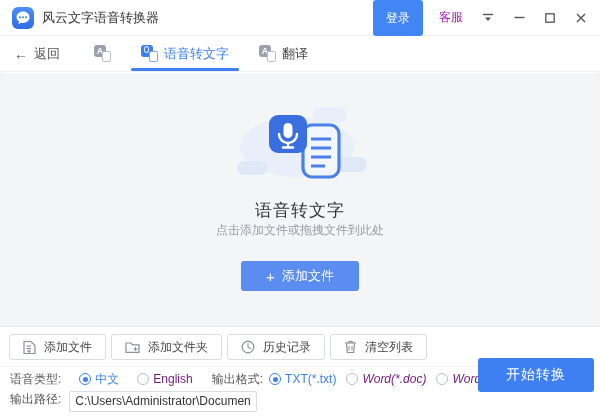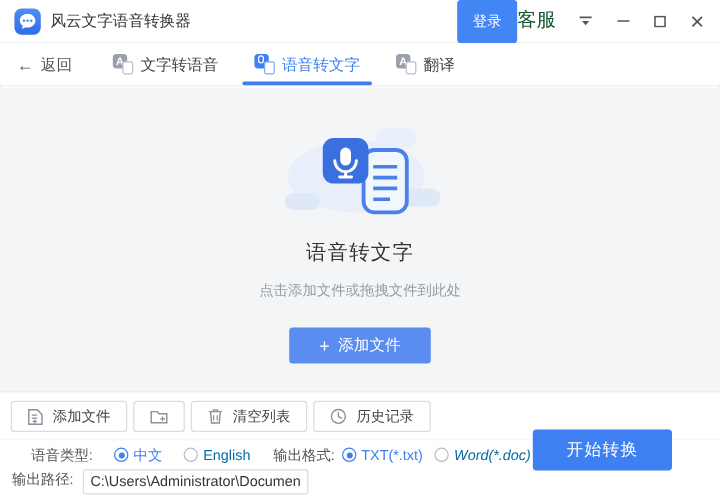--- a/index.html
+++ b/index.html
@@ -10,21 +10,21 @@
     box-shadow: inset 0 0 0 1px #dfe2e6;
     color:#333;
   }
   
   .titlebar { height:36px; display:flex; align-items:center; padding:0 12px; background:#fff; border-bottom:1px solid #f0f1f3; }
   .app-icon { width:22px; height:22px; border-radius:6px; background:linear-gradient(180deg,#4e8df5,#2f6ce8); position:relative; flex:none; }
   .app-icon svg { position:absolute; inset:0; }
   .app-title { font-size:13px; color:#333; margin-left:8px; }
   .titlebar .spacer { flex:1; }
   .login-btn { background:#4285f4; color:#fff; font-size:12px; height:36px; line-height:20px; padding:0 13px; border:none; border-radius:3px; cursor:pointer; }
-  .support { font-size:16px; color:#14532d; margin-left:0; cursor:pointer; }
+  .support { font-size:12px; color:#a21caf; margin-left:16px; cursor:pointer; }
   .win-ctl { display:flex; align-items:center; gap:17px; margin-left:18px; }
   .win-ctl .ctl { width:14px; height:14px; display:flex; align-items:center; justify-content:center; cursor:pointer; }
   .win-ctl svg { display:block; }
   
   .tabbar { height:36px; display:flex; align-items:center; background:#fff; border-bottom:1px solid #eef0f2; position:relative; }
   .back { display:flex; align-items:center; gap:6px; margin-left:14px; font-size:13px; color:#555; cursor:pointer; }
   .back .arrow { font-size:14px; color:#555; }
   .tab { display:flex; align-items:center; gap:6px; font-size:13px; color:#444; height:100%; position:relative; cursor:pointer; }
   .tab.t1 { margin-left:34px; }
   .tab + .tab { margin-left:30px; }
@@ -33,39 +33,39 @@
   .tab-ic { width:17px; height:17px; position:relative; flex:none; }
   .tab-ic .sq { position:absolute; left:0; top:0; width:12px; height:12px; border-radius:3px; background:#9aa1ac; color:#fff; font-size:9px; font-weight:bold; display:flex; align-items:center; justify-content:center; }
   .tab-ic .doc { position:absolute; right:0; bottom:0; width:9px; height:11px; border:1.5px solid #b9bec7; border-radius:2px; background:#fff; }
   .tab.active .sq { background:#3e7ff2; }
   .tab.active .doc { border-color:#7ea8f5; }
   .tab-ic .mic { position:absolute; left:3px; top:1px; width:5px; height:7px; border:1.5px solid #fff; border-radius:3px; }
   
   .main { position:absolute; top:73px; left:0; right:0; bottom:94px; background:#f4f5f7; display:flex; flex-direction:column; align-items:center; }
   .illus { margin-top:26px; }
   .main-title { font-size:17px; font-weight:500; color:#333; margin-top:8px; letter-spacing:1px; }
-  .hint { font-size:12px; color:#969ca6; margin-top:12px; }
+  .hint { font-size:12px; color:#969ca6; margin-top:0; }
   .add-btn { margin-top:22px; width:118px; height:30px; background:#5b8cf0; color:#fff; border:none; border-radius:3px; font-size:13px; display:flex; align-items:center; justify-content:center; gap:7px; cursor:pointer; }
   .add-btn .plus { font-size:15px; line-height:1; }
   
   .bottom { position:absolute; left:0; right:0; bottom:0; height:94px; background:#fff; border-top:1px solid #e9eaec; }
   .toolbar { display:flex; gap:5px; padding:7px 9px 6px; border-bottom:1px solid #f3f4f6; }
   .tool-btn { height:26px; background:#fff; border:1px solid #d9dce0; border-radius:3px; display:flex; align-items:center; gap:8px; padding:0 13px; font-size:12px; color:#444; cursor:pointer; }
   .tool-btn svg { display:block; }
-  .settings-row { display:flex; align-items:center; height:24px; padding:0 26px; font-size:12px; color:#555; }
+  .settings-row { display:flex; align-items:center; height:24px; padding:0 10px; font-size:12px; color:#555; }
   .grp-label { color:#555; }
-  .radio-opt { display:flex; align-items:center; gap:4px; cursor:pointer; color:#0369a1; }
+  .radio-opt { display:flex; align-items:center; gap:4px; cursor:pointer; color:#701a75; }
   .radio-opt.sel { color:#3e7ff2; }
   .rb { width:12px; height:12px; border:1px solid #b8bdc6; border-radius:50%; background:#fff; position:relative; flex:none; }
   .radio-opt.sel .rb { border-color:#3e7ff2; }
   .radio-opt.sel .rb::after { content:""; position:absolute; left:2.5px; top:2.5px; width:5px; height:5px; border-radius:50%; background:#3e7ff2; }
   .path-row { display:flex; align-items:flex-start; height:28px; padding:0 10px; font-size:12px; color:#555; }
   .path-input { width:188px; height:21px; border:1px solid #d9dce0; border-radius:2px; margin-left:8px; padding:0 5px; font-size:12px; color:#333; font-family:"Liberation Sans","DejaVu Sans",sans-serif; white-space:nowrap; overflow:hidden; }
   .change-btn { height:23px; background:#fff; border:1px solid #d9dce0; border-radius:3px; margin-left:7px; padding:0 9px; font-size:12px; color:#444; cursor:pointer; }
-  .convert-btn { position:absolute; right:40px; bottom:28px; width:116px; height:34px; background:#3e7ff2; color:#fff; border:none; border-radius:3px; font-size:14px; letter-spacing:1px; cursor:pointer; }
+  .convert-btn { position:absolute; right:6px; bottom:28px; width:116px; height:34px; background:#3e7ff2; color:#fff; border:none; border-radius:3px; font-size:14px; letter-spacing:1px; cursor:pointer; }
   .ml18{margin-left:18px;} .ml10{margin-left:10px;font-style:italic;} .ml26{margin-left:19px;} .ml6{margin-left:6px;}
 </style>
 </head>
 <body>
 
 <div class="titlebar">
   <div class="app-icon">
     <svg viewBox="0 0 22 22" width="22" height="22">
       <path d="M11 4.5c-3.6 0-6.5 2.5-6.5 5.6 0 1.8 1 3.4 2.5 4.4l-.6 2.6 2.9-1.4c.55.12 1.13.2 1.7.2 3.6 0 6.5-2.5 6.5-5.7S14.6 4.5 11 4.5z" fill="#fff"></path>
       <circle cx="8" cy="10.2" r="1" fill="#3e7ff2"></circle>
@@ -105,21 +105,20 @@
 <div class="tabbar">
   <div class="back">
     <span class="arrow">←</span>
     <span>返回</span>
   </div>
   <div class="tab t1">
     <span class="tab-ic">
       <span class="sq">A</span>
         <span class="doc"></span>
     </span>
-    <span>文字转语音</span>
   </div>
   <div class="tab active">
     <span class="tab-ic">
       <span class="sq">
           <span class="mic"></span>
         </span>
         <span class="doc"></span>
     </span>
     <span>语音转文字</span>
   </div>
@@ -169,38 +168,39 @@
         <line x1="4.2" y1="11.2" x2="7.8" y2="11.2" stroke="#8a8f99" stroke-width="1.1"></line>
       </svg>
       <span>添加文件</span>
     </button>
     <button class="tool-btn">
       <svg width="15" height="14" viewBox="0 0 15 14">
         <path d="M1 3 h5 l1.5 1.8 H14 v7.5 H1 z" fill="none" stroke="#8a8f99" stroke-width="1.2"></path>
         <line x1="10.5" y1="7" x2="10.5" y2="11" stroke="#8a8f99" stroke-width="1.1"></line>
         <line x1="8.5" y1="9" x2="12.5" y2="9" stroke="#8a8f99" stroke-width="1.1"></line>
       </svg>
+      <span>添加文件夹</span>
+    </button>
+    <button class="tool-btn">
+      <svg width="14" height="14" viewBox="0 0 14 14">
+        <circle cx="7" cy="7" r="5.8" fill="none" stroke="#8a8f99" stroke-width="1.2"></circle>
+        <path d="M7 3.8 V7 l2.6 1.6" fill="none" stroke="#8a8f99" stroke-width="1.1" stroke-linecap="round"></path>
+      </svg>
+      <span>历史记录</span>
     </button>
     <button class="tool-btn">
       <svg width="13" height="14" viewBox="0 0 13 14">
         <line x1="1" y1="3" x2="12" y2="3" stroke="#8a8f99" stroke-width="1.2"></line>
         <path d="M4.8 3 V1.5 h3.4 V3" fill="none" stroke="#8a8f99" stroke-width="1.1"></path>
         <path d="M2.5 3.5 l.8 9 h6.4 l.8 -9" fill="none" stroke="#8a8f99" stroke-width="1.2"></path>
         <line x1="5" y1="6" x2="5" y2="10.5" stroke="#8a8f99" stroke-width="1"></line>
         <line x1="8" y1="6" x2="8" y2="10.5" stroke="#8a8f99" stroke-width="1"></line>
       </svg>
       <span>清空列表</span>
     </button>
-    <button class="tool-btn">
-      <svg width="14" height="14" viewBox="0 0 14 14">
-        <circle cx="7" cy="7" r="5.8" fill="none" stroke="#8a8f99" stroke-width="1.2"></circle>
-        <path d="M7 3.8 V7 l2.6 1.6" fill="none" stroke="#8a8f99" stroke-width="1.1" stroke-linecap="round"></path>
-      </svg>
-      <span>历史记录</span>
-    </button>
   </div>
 
   <div class="settings-row">
     <span class="grp-label">语音类型:</span>
     <span class="radio-opt sel ml18">
       <span class="rb"></span>
       <span>中文</span>
     </span>
     <span class="radio-opt ml18">
       <span class="rb"></span>

